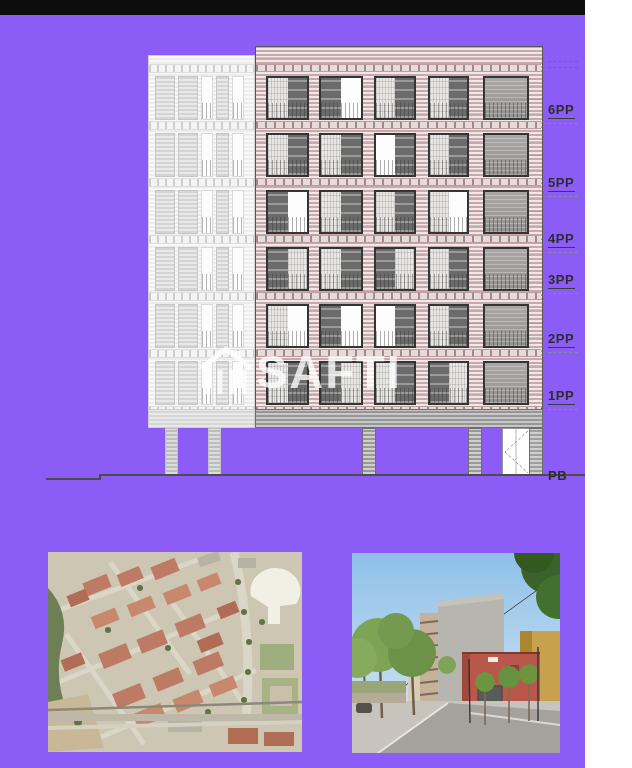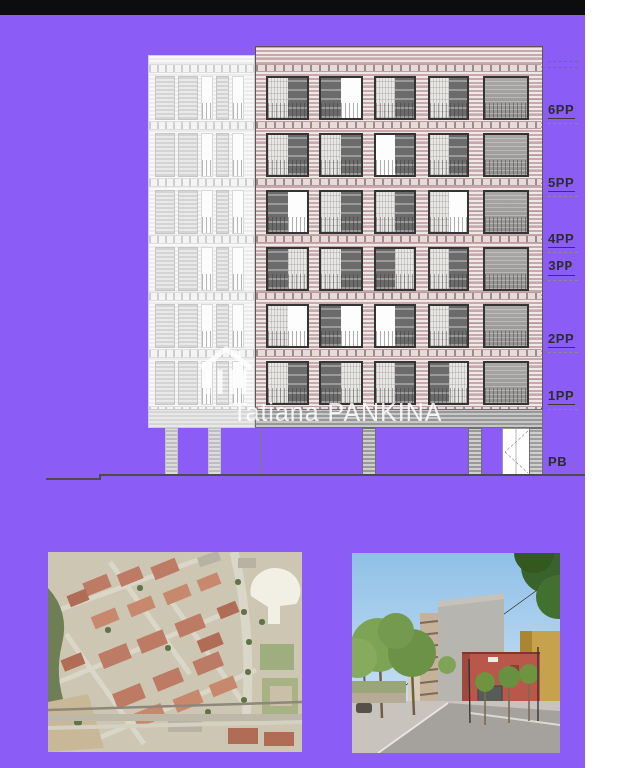--- a/index.html
+++ b/index.html
@@ -62,21 +62,21 @@
   
   .gl-main{left:99px;top:474px;width:531px;height:2px;background:#4c4c4c;}
   .gl-left{left:46px;top:478px;width:54px;height:2px;background:#4c4c4c;}
   .gl-step{left:99px;top:474px;width:2px;height:6px;background:#4c4c4c;}
 
   
   .lvl{position:absolute;left:548px;width:36px;color:#2d2d2d;font-size:13px;font-weight:700;
        letter-spacing:.5px;line-height:14px;}
   .lvl .txt{display:inline-block;border-bottom:1.5px solid #3a3a3a;padding:0 1px 1px 0;min-width:26px;}
   .lvl .dash{width:30px;border-top:1.5px dashed #8a8a8a;margin-top:4px;}
-  .lvl.plain .txt{border-bottom:none;}
+  .lvl.plain .txt{border-bottom:none;margin-top:14px;}
   .roof-dash{left:548px;width:30px;border-top:1.5px dashed #6f6f6f;height:0;}
 
   
   .wm{pointer-events:none;}
   .wm-brand{left:256px;top:344px;font-size:47px;font-weight:800;letter-spacing:2px;
     color:rgba(255,255,255,.78);}
   .wm-agent{left:232px;top:398px;font-size:25px;font-weight:400;letter-spacing:1px;
     color:rgba(255,255,255,.85);}
   .wm-house{left:198px;top:344px;}
 
@@ -274,39 +274,39 @@
   <div class="abs gl-main"></div>
   <div class="abs gl-left"></div>
   <div class="abs gl-step"></div>
 
   <div class="abs roof-dash" style="top:61px;"></div>
   <div class="abs roof-dash" style="top:67px;"></div>
   <div id="levelLabels">
       <div class="lvl" style="top: 103px;"><span class="txt">6PP</span><div class="dash"></div></div>
       <div class="lvl" style="top: 176px;"><span class="txt">5PP</span><div class="dash"></div></div>
       <div class="lvl" style="top: 232px;"><span class="txt">4PP</span><div class="dash"></div></div>
-      <div class="lvl" style="top: 260px; font-family: Liberation Mono, monospace;"><span class="txt">3PP</span><div class="dash"></div></div>
+      <div class="lvl" style="top: 273px;"><span class="txt">3PP</span><div class="dash"></div></div>
       <div class="lvl" style="top: 332px;"><span class="txt">2PP</span><div class="dash"></div></div>
       <div class="lvl" style="top: 389px;"><span class="txt">1PP</span><div class="dash"></div></div>
       <div class="lvl plain" style="top: 455px;"><span class="txt">PB</span></div>
     </div>
 
   <div class="abs wm wm-house">
     <svg width="56" height="52" viewBox="0 0 56 52">
       <g fill="none" stroke="rgba(255,255,255,.78)" stroke-width="5">
         <polyline points="3,24 28,5 53,24"></polyline>
         <line x1="40" y1="7" x2="40" y2="14"></line>
         <line x1="10" y1="26" x2="10" y2="50"></line>
         <line x1="22" y1="26" x2="22" y2="50"></line>
         <line x1="34" y1="26" x2="34" y2="50"></line>
         <line x1="46" y1="26" x2="46" y2="50"></line>
       </g>
     </svg>
   </div>
-  <div class="abs wm wm-agent">Tatiana PANKINA</div>
+  <div class="abs wm wm-brand">SAFTI</div>
 
   <div class="abs photo photo-aerial">
     <svg width="254" height="200" viewBox="0 0 254 200">
       <rect width="254" height="200" fill="#ccc6b2"></rect>
       <g stroke="#dad6c8" stroke-width="5" fill="none">
         <path d="M0,62 L155,6"></path>
           <path d="M6,132 L185,58"></path>
           <path d="M28,196 L208,118"></path>
         <path d="M62,10 L142,122"></path>
           <path d="M18,82 L96,192"></path>

